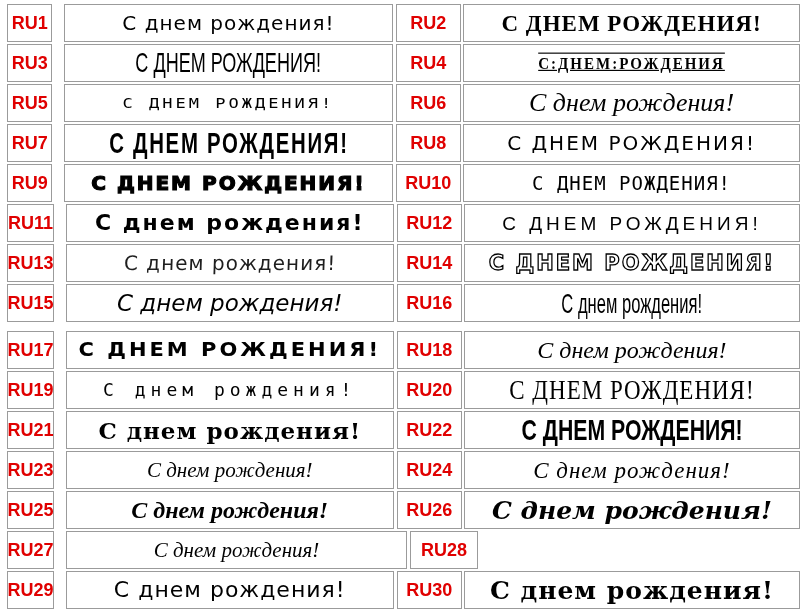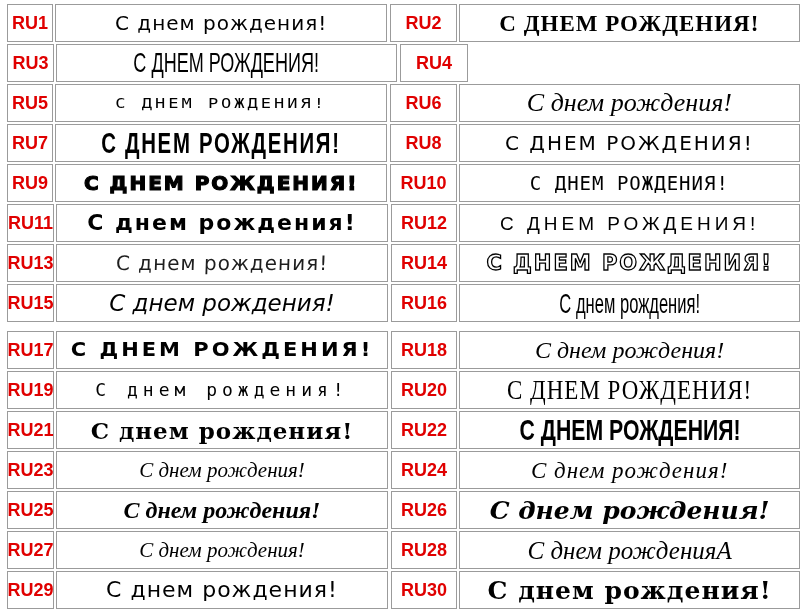--- a/index.html
+++ b/index.html
@@ -4,21 +4,21 @@
 <style>
   * { margin:0; padding:0; box-sizing:border-box; }
   html,body { width:800px; height:613px; background:#ffffff; overflow:hidden; }
   body { font-family:"Liberation Sans", sans-serif; }
 
   .table { padding:2px 0 0 7px; }
   .row { display:flex; align-items:stretch; height:38px; margin-top:2px; }
   .row.big-gap { margin-top:9px; }
 
   .cell { border:1px solid #9b9b9b; background:#fff; display:flex; align-items:center; justify-content:center; }
-  .lbl  { width:47px; margin-right:2px; }
+  .lbl  { width:47px; margin-right:12px; }
   .txtL { width:341px; margin-right:3px; overflow:visible; }
   .lblR { width:68px; margin-right:2px; }
   .txtR { width:350px; overflow:visible; }
 
   .lbl span, .lblR span {
     color:#e00000; font-weight:bold; font-size:18px;
     font-family:"Liberation Sans", sans-serif; letter-spacing:0;
   }
 
   .sample { display:inline-block; white-space:nowrap; color:#000; line-height:1; }
@@ -81,20 +81,23 @@
   <div class="row">
     <div class="cell lbl">
         <span>RU3</span>
       </div>
     <div class="cell txtL">
         <span class="sample f3">С ДНЕМ РОЖДЕНИЯ!</span>
       </div>
     <div class="cell lblR">
         <span>RU4</span>
       </div>
+    <div class="cell txtR">
+        <span class="sample f4">С:ДНЕМ:РОЖДЕНИЯ</span>
+      </div>
   </div>
 
   <div class="row">
     <div class="cell lbl">
         <span>RU5</span>
       </div>
     <div class="cell txtL">
         <span class="sample f5">С ДНЕМ РОЖДЕНИЯ!</span>
       </div>
     <div class="cell lblR">
@@ -258,23 +261,20 @@
   <div class="row">
     <div class="cell lbl">
         <span>RU27</span>
       </div>
     <div class="cell txtL">
         <span class="sample f27">С днем рождения!</span>
       </div>
     <div class="cell lblR">
         <span>RU28</span>
       </div>
-    <div class="cell txtR">
-        <span class="sample f28">С днем рожденияА</span>
-      </div>
   </div>
 
   <div class="row">
     <div class="cell lbl">
         <span>RU29</span>
       </div>
     <div class="cell txtL">
         <span class="sample f29">С днем рождения!</span>
       </div>
     <div class="cell lblR">

